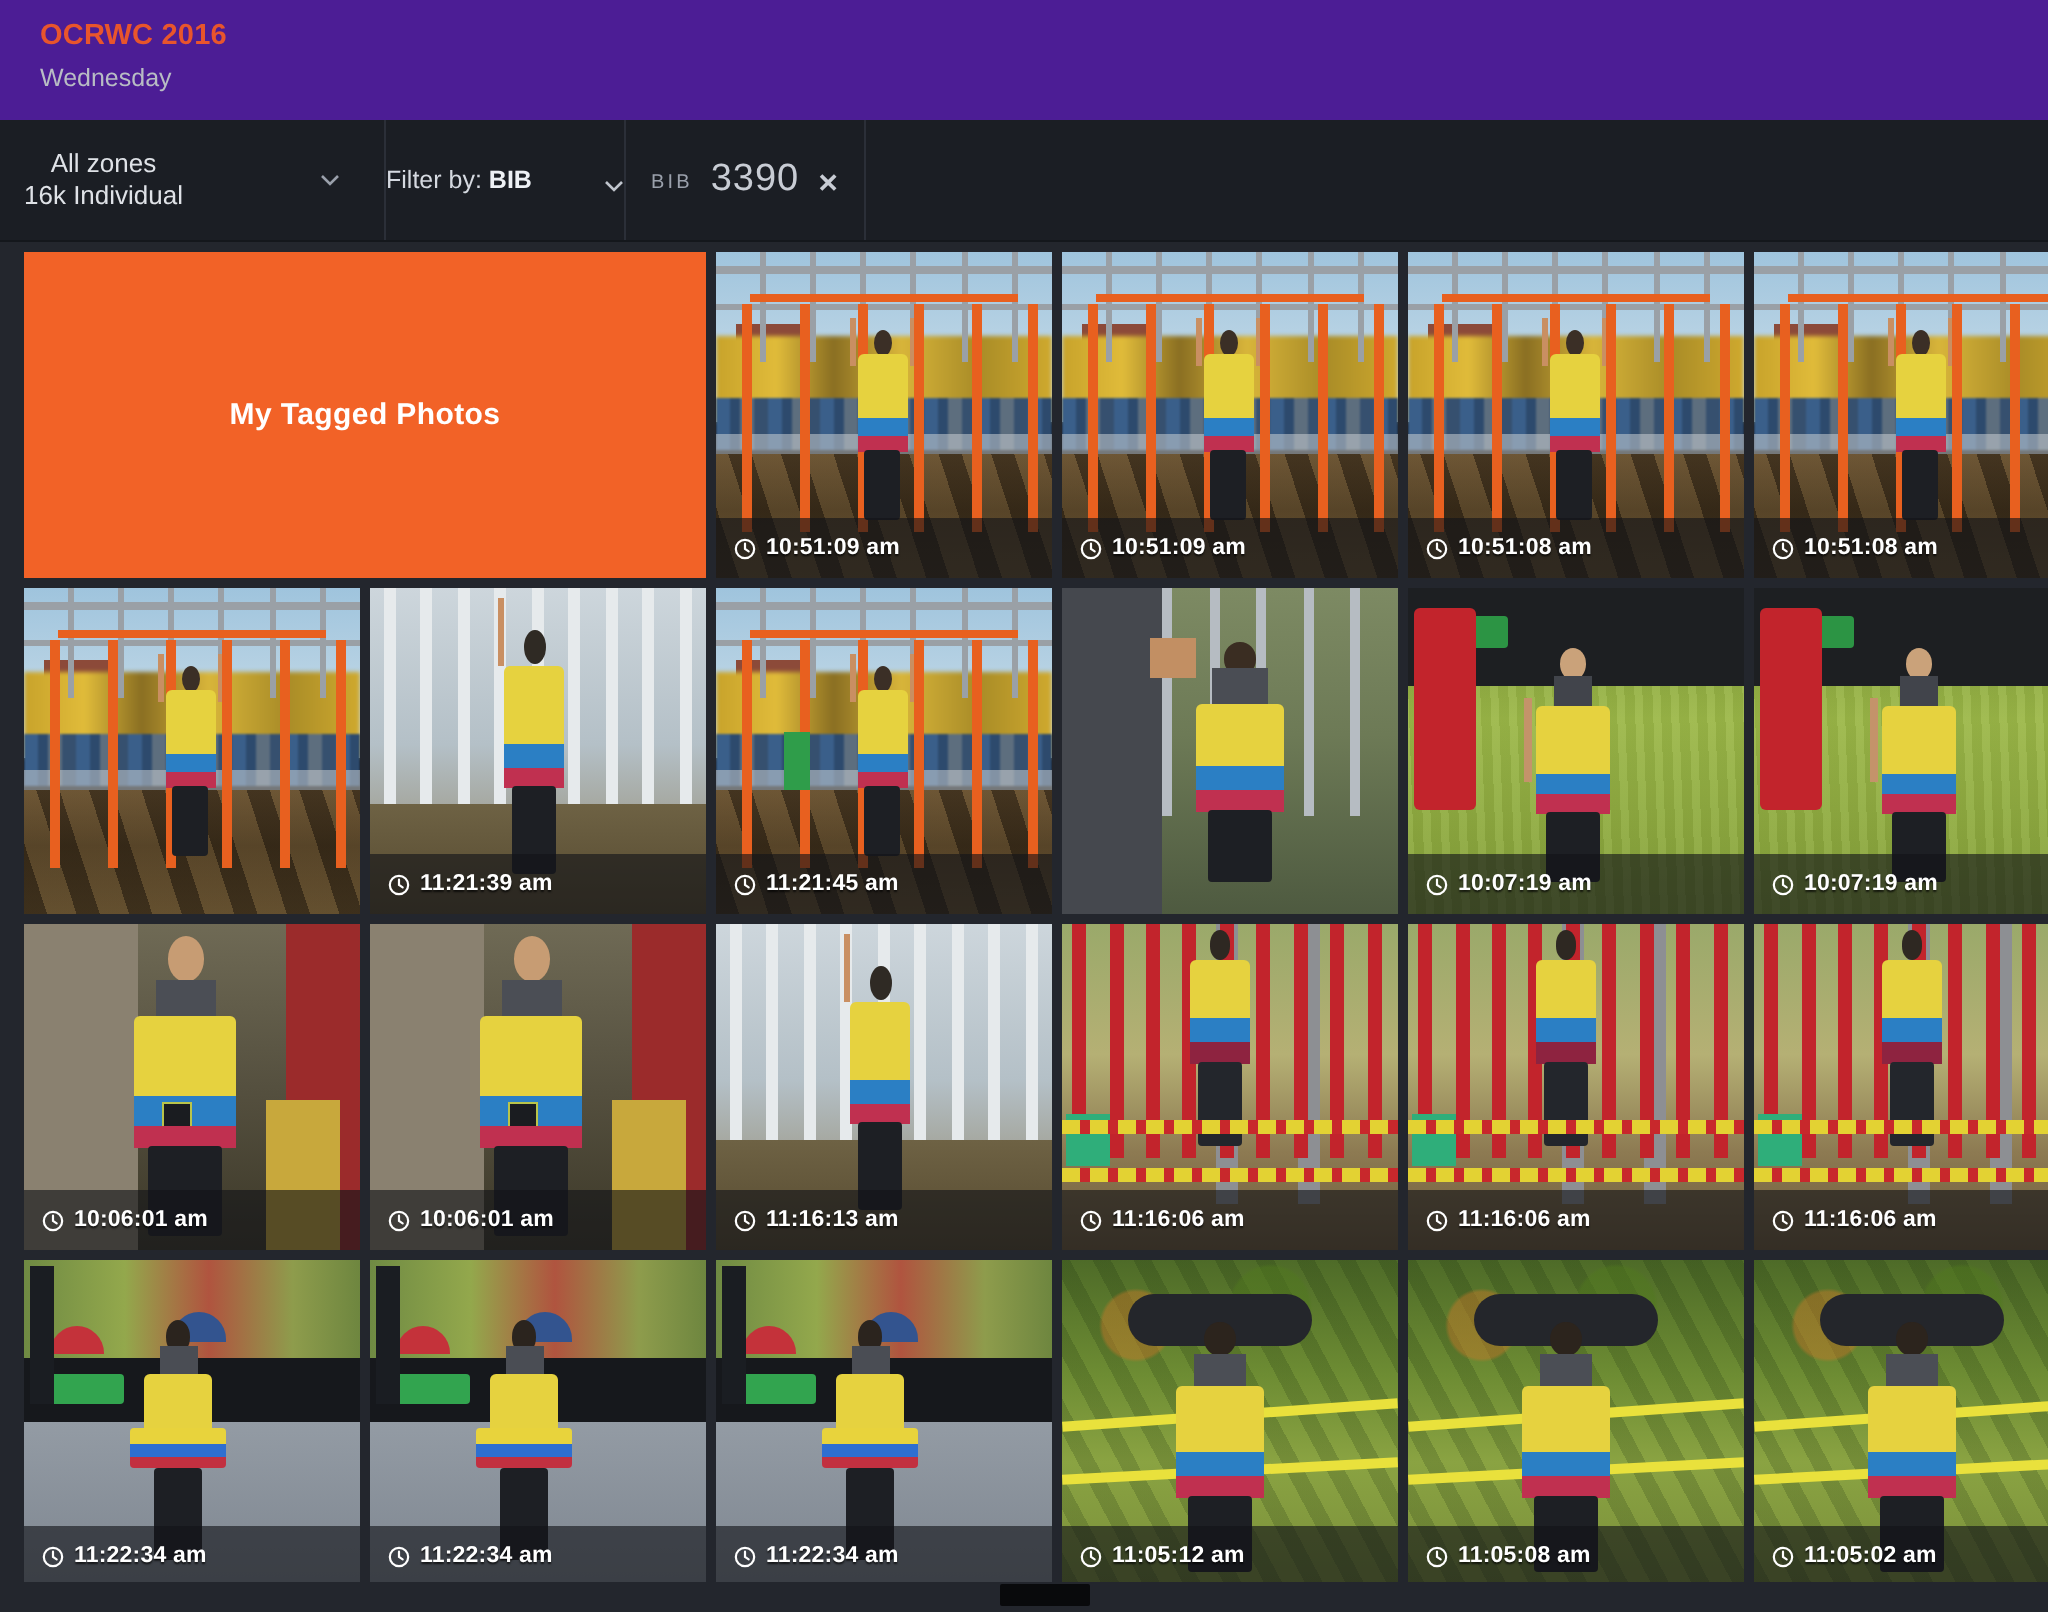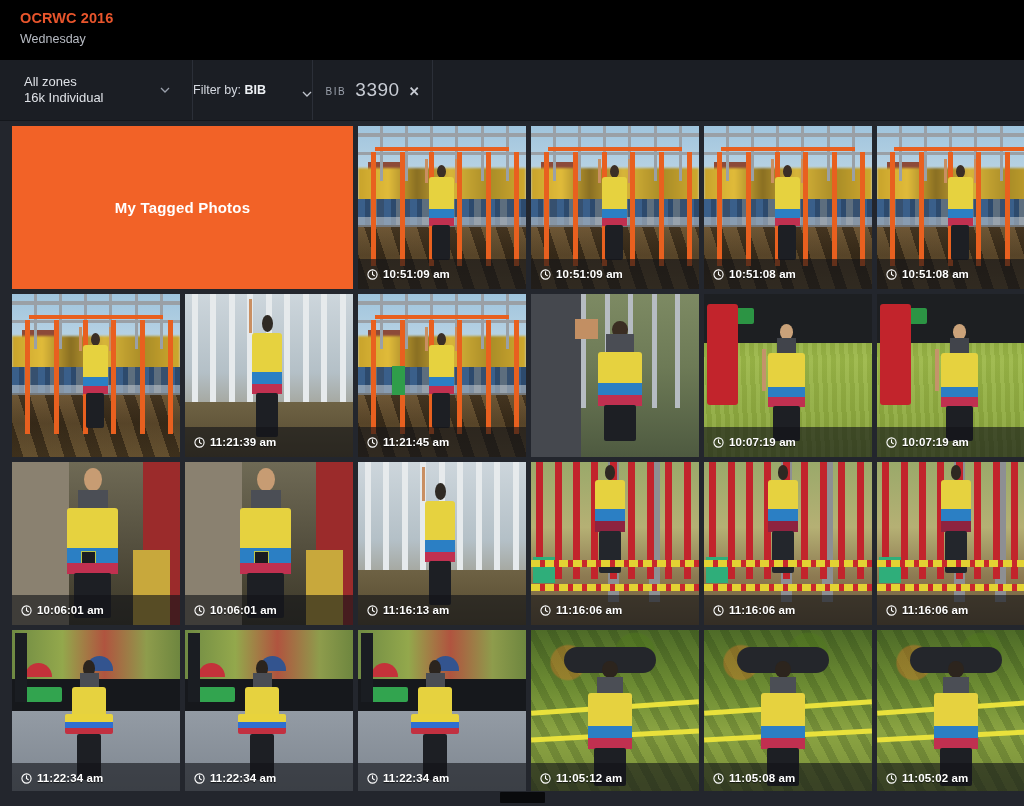--- a/index.html
+++ b/index.html
@@ -6,21 +6,21 @@
   html, body {
     width: 1024px; height: 806px;
     background: #23262d;
     font-family: "Liberation Sans", sans-serif;
     overflow: hidden;
   }
 
   
   .topbar {
     height: 60px;
-    background: #000000;
+    background: #4c1d95;
     padding: 9px 0 0 20px;
     position: relative;
   }
   .event-title {
     color: #e8552c;
     font-size: 14.5px;
     font-weight: 700;
     letter-spacing: .1px;
     line-height: 18px;
   }
@@ -38,21 +38,21 @@
     display: flex;
     align-items: stretch;
     border-bottom: 1px solid #14171c;
   }
   .fb-cell {
     display: flex;
     align-items: center;
     border-right: 1px solid #2b2f38;
     position: relative;
   }
-  .zone-cell { width: 193px; padding-left: 24px; }
+  .zone-cell { width: 193px; padding-left: 12px; text-align: center; }
   .zone-text { line-height: 1.25; }
   .zone-main { color: #dfe2e7; font-size: 13px; }
   .zone-sub  { color: #dfe2e7; font-size: 13px; }
   .chev {
     position: absolute; right: 22px; top: 50%;
     transform: translateY(-50%);
     width: 10px; height: 10px;
   }
   .chev svg { display: block; }
 

